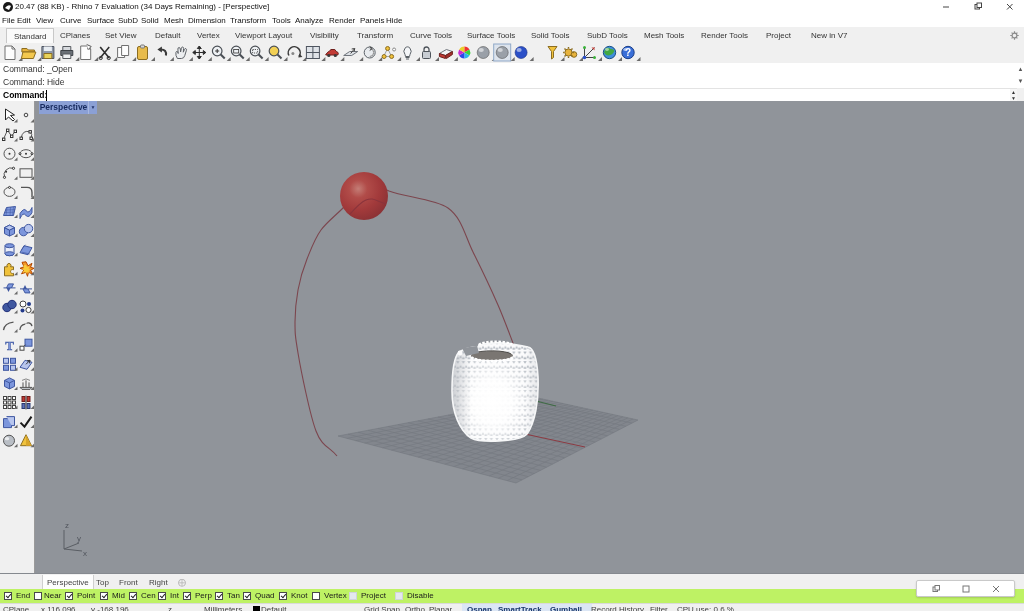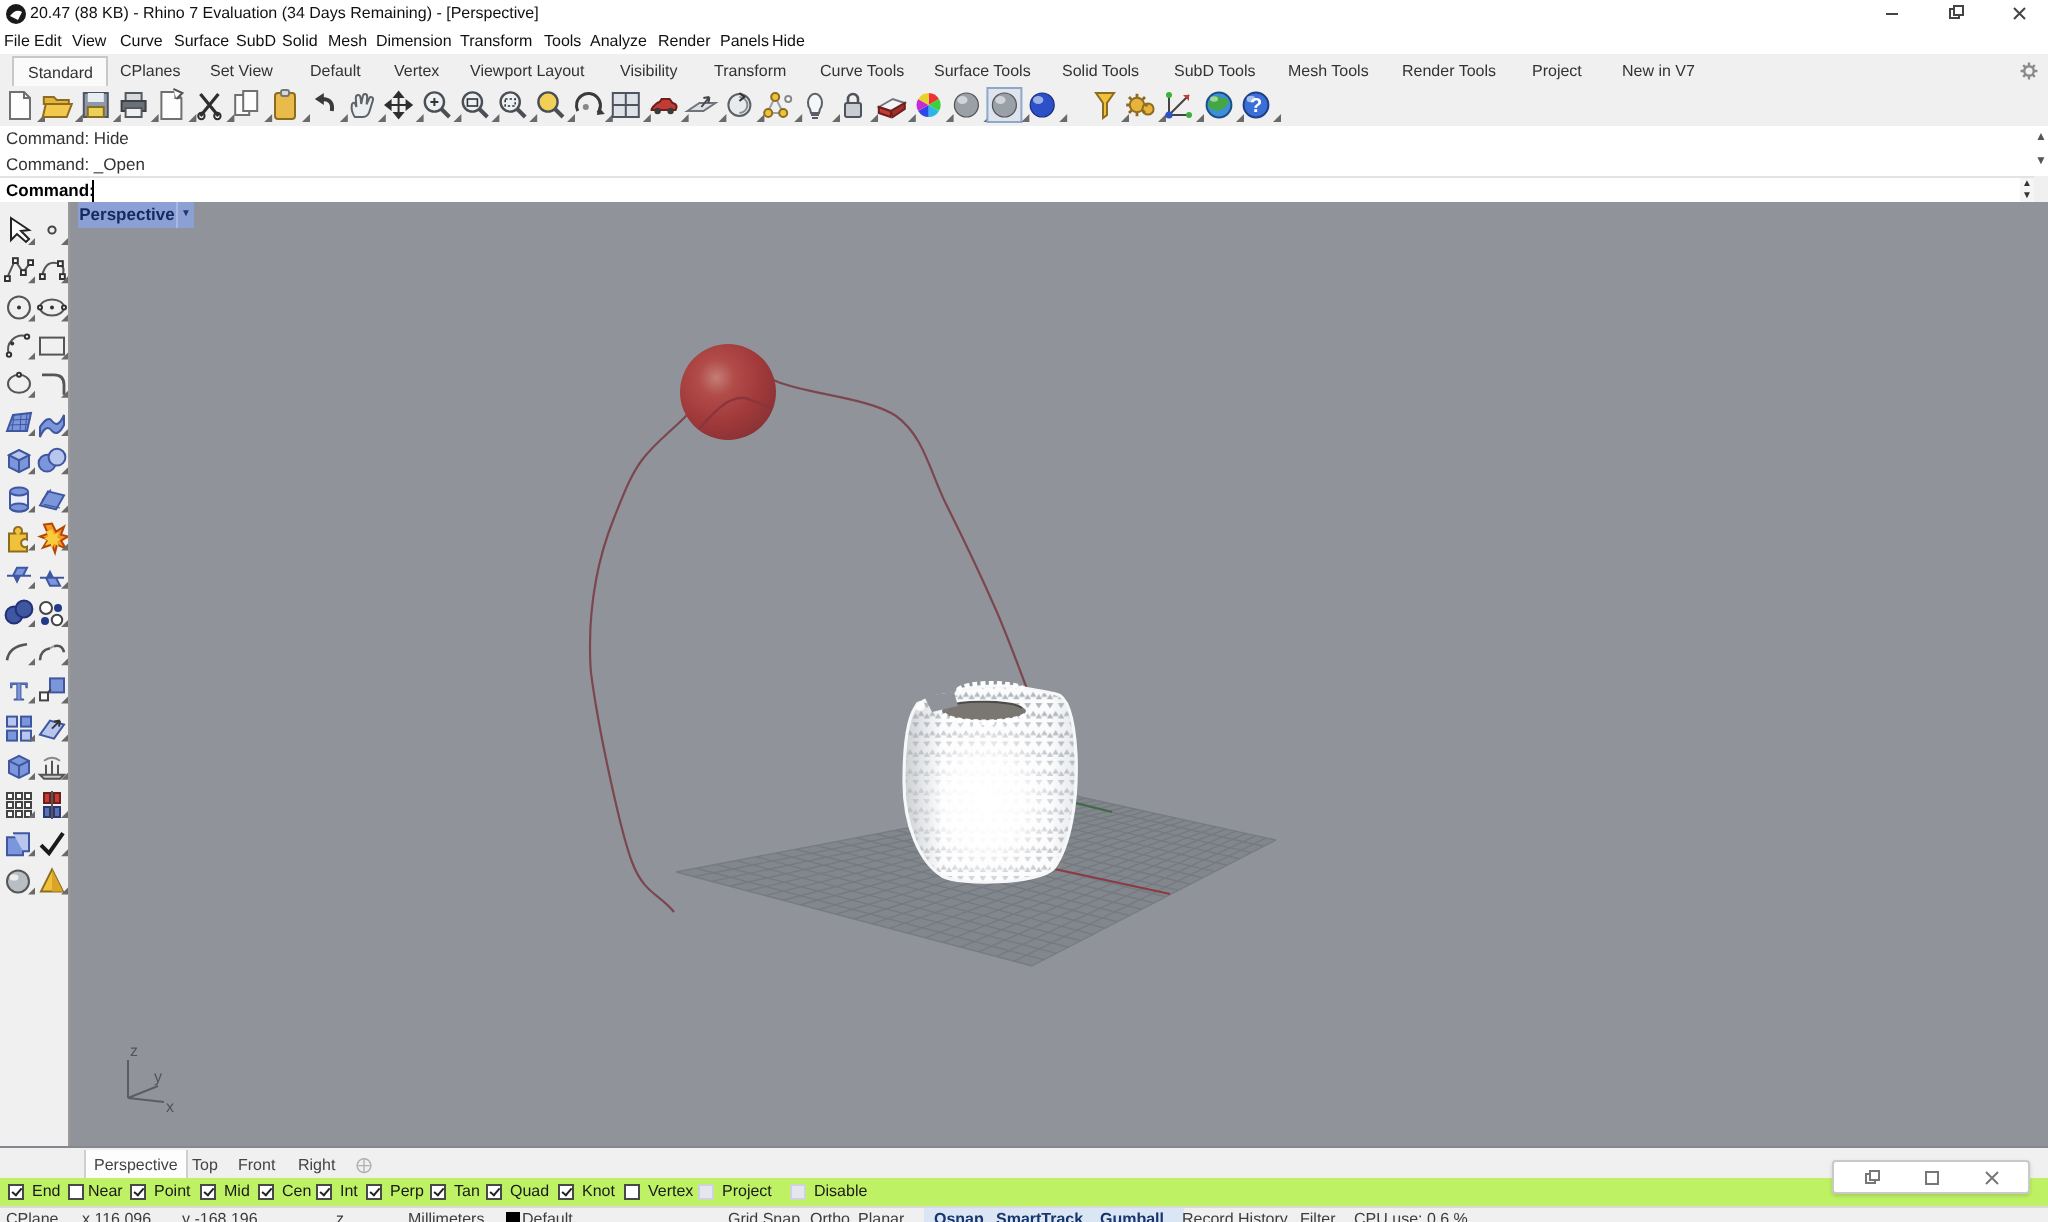--- a/index.html
+++ b/index.html
@@ -278,22 +278,22 @@
       </g>
       <g transform="translate(620.0,1.5)">
         <circle cx="8" cy="8" r="6.2" fill="#3a6fd8" stroke="#1c3f86"></circle>
         <ellipse cx="5.5" cy="5" rx="2.2" ry="1.6" fill="#ffffff" opacity="0.55"></ellipse>
         <text x="8" y="11.5" font-size="10" font-weight="bold" fill="#fff" text-anchor="middle" font-family="Liberation Sans">?</text>
         <path d="M16.5 16.5 l4 0 l0 -4 z" fill="#6a6a6a"></path>
       </g>
     </svg>
   </div>
 <div id="cmdh">
+    <div>Command: _Open</div>
     <div>Command: Hide</div>
-    <div>Command: _Open</div>
   </div>
 <div id="sb1">
     <div style="height:12px;line-height:12px">▲</div>
     <div style="height:12px;line-height:12px">▼</div>
   </div>
 <div id="cmdl">
     <b>Command:</b>
     <span style="position:absolute;left:46px;top:1px;width:1px;height:11px;background:#000"></span>
 <span style="position:absolute;right:0px;top:0;width:7px;height:13px;background:#f5f5f5;font-size:5px;color:#333;text-align:center;line-height:6px">▲<br>▼</span>
   </div>

